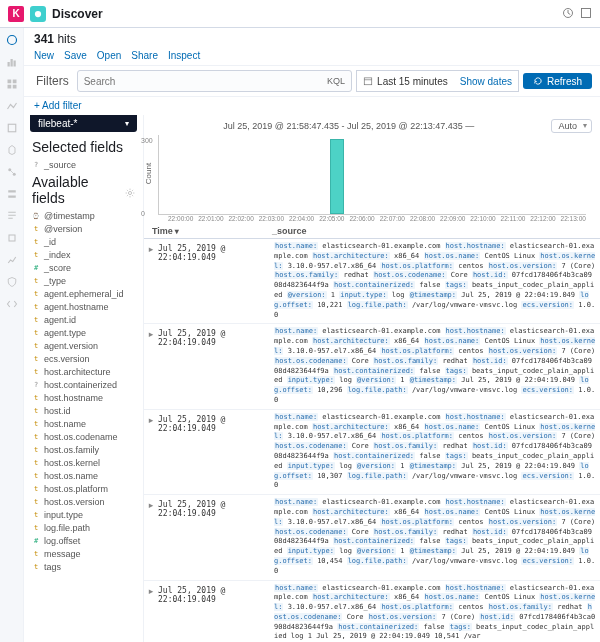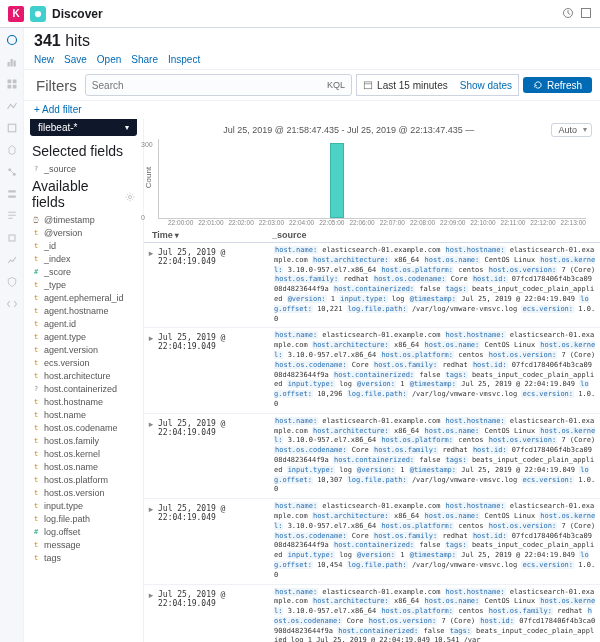--- a/index.html
+++ b/index.html
@@ -12,28 +12,28 @@
   .app-title { font-size: 12px; font-weight: 600; color: #1a1c21; flex: 1; }
   
   
   .layout { display: flex; }
   .leftrail { width: 24px; background: #f5f7fa; border-right: 1px solid #eef1f6; display: flex; flex-direction: column; align-items: center; padding-top: 6px; gap: 10px; }
   .leftrail .ic { width: 12px; height: 12px; opacity: .55; }
   .leftrail .ic.active { opacity: 1; }
   
   .main { flex: 1; min-width: 0; display: flex; flex-direction: column; }
   
-  .hits { padding: 4px 10px 2px; font-size: 16px; color: #1a1c21; }
+  .hits { padding: 4px 10px 2px; font-size: 12px; color: #1a1c21; }
   .hits b { font-weight: 600; }
   
   .toolbar { display: flex; gap: 10px; padding: 2px 10px 4px; border-bottom: 1px solid #eef1f6; }
   .toolbar a { color: #006bb4; font-size: 10px; text-decoration: none; cursor: pointer; }
   
   .filterrow { display: flex; align-items: center; padding: 4px 8px; gap: 4px; border-bottom: 1px solid #eef1f6; }
-  .filters-lbl { font-size: 15px; color: #555; padding: 0 4px; }
+  .filters-lbl { font-size: 12px; color: #555; padding: 0 4px; }
   .searchbox { flex: 1; display: flex; align-items: center; height: 22px; border: 1px solid #cdd3df; border-radius: 3px; background: #fbfcfd; padding: 0 6px; position: relative; }
   .searchbox input { border: none; background: transparent; flex: 1; font-size: 10px; outline: none; }
   .kql { font-size: 9px; color: #666; }
   .timesel { display: flex; align-items: center; height: 22px; border: 1px solid #cdd3df; border-radius: 0; padding: 0 6px; font-size: 10px; color: #333; gap: 4px; }
   .showdates { color: #006bb4; padding-left: 8px; }
   .refresh-btn { background: #006bb4; color: #fff; border: none; height: 16px; padding: 0 10px; font-size: 10px; border-radius: 3px; display: flex; align-items: center; gap: 4px; cursor: pointer; }
   
   .addfilter { padding: 2px 10px 4px; }
   .addfilter a { color: #006bb4; font-size: 10px; text-decoration: none; }
   
@@ -272,20 +272,24 @@
             <div class="field">
               <span class="ft q"></span>
               <span>host.containerized</span>
             </div>
             <div class="field">
               <span class="ft t"></span>
               <span>host.hostname</span>
             </div>
             <div class="field">
               <span class="ft t"></span>
+              <span>host.id</span>
+            </div>
+            <div class="field">
+              <span class="ft t"></span>
               <span>host.name</span>
             </div>
             <div class="field">
               <span class="ft t"></span>
               <span>host.os.codename</span>
             </div>
             <div class="field">
               <span class="ft t"></span>
               <span>host.os.family</span>
             </div>

